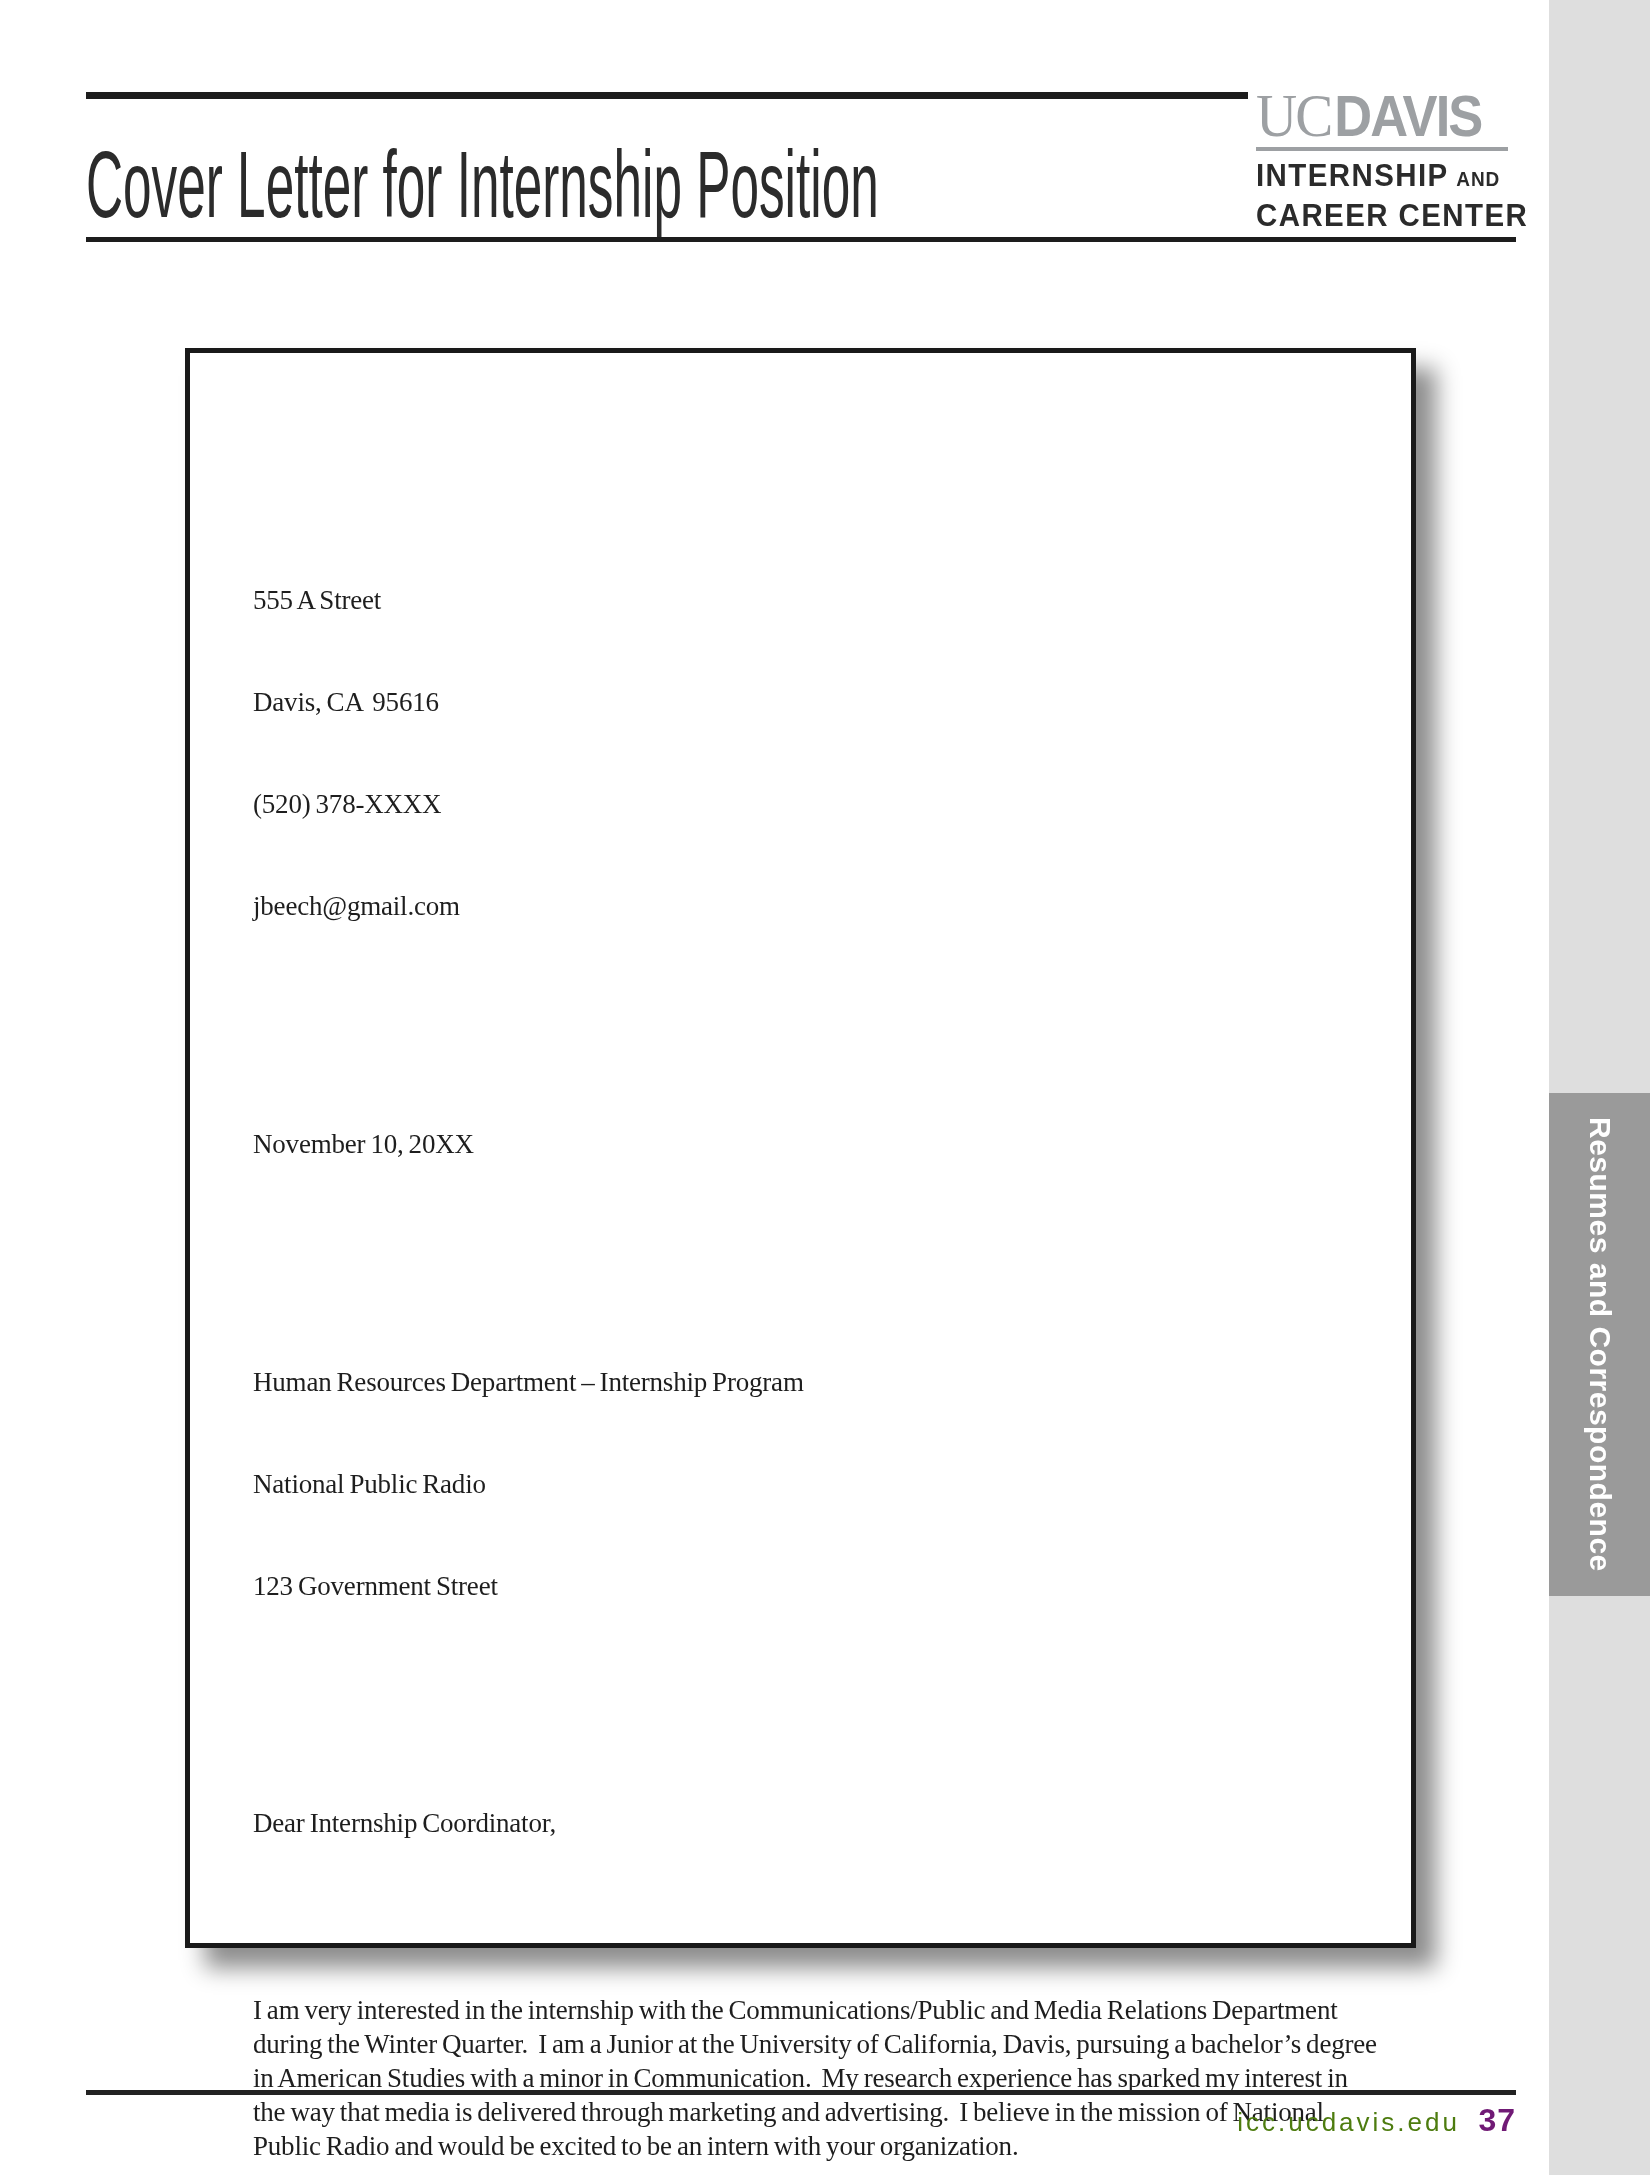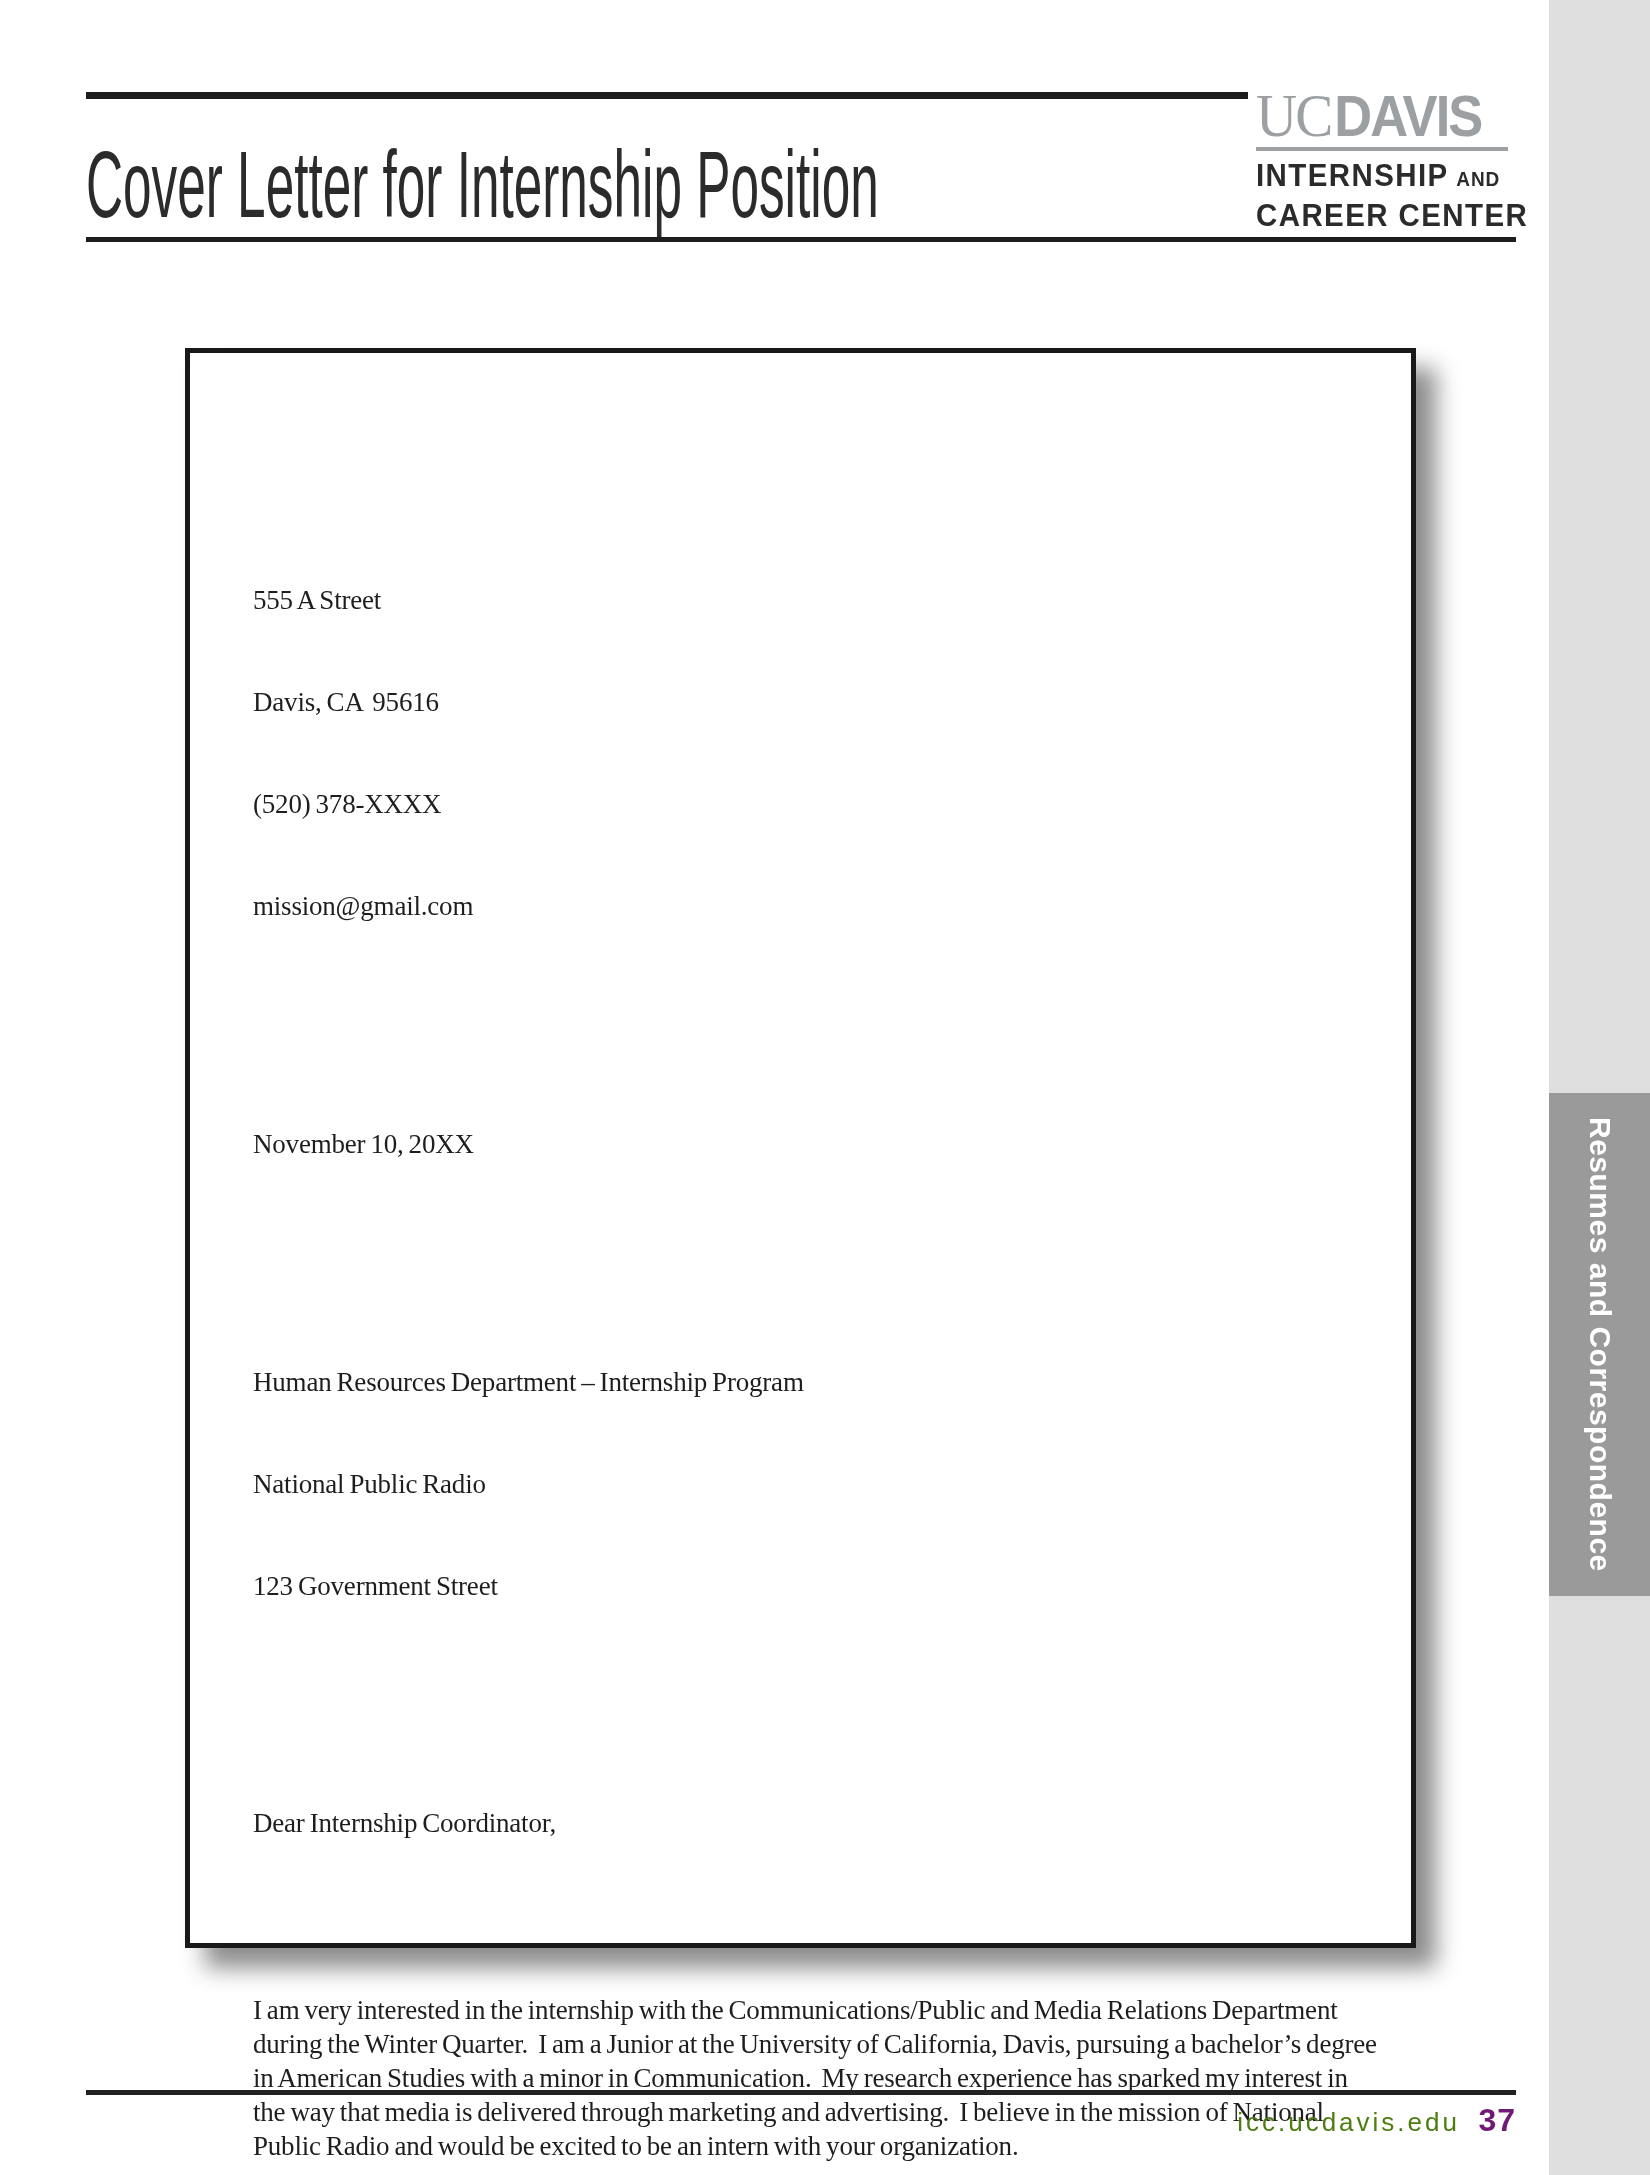--- a/index.html
+++ b/index.html
@@ -76,21 +76,21 @@
 
   <div class="rule-header-bottom"></div>
 
   <div class="letter-box">
     <div class="letter">
 
       <div class="block">
         <span class="line">555 A Street</span>
         <span class="line">Davis, CA  95616</span>
         <span class="line">(520) 378-XXXX</span>
-        <span class="line">mission@gmail.com</span>
+        <span class="line">jbeech@gmail.com</span>
       </div>
 
       <div class="block">November 10, 20XX</div>
 
       <div class="block-tight">
         <span class="line">Human Resources Department – Internship Program</span>
         <span class="line">National Public Radio</span>
         <span class="line">123 Government Street</span>
       </div>
 

